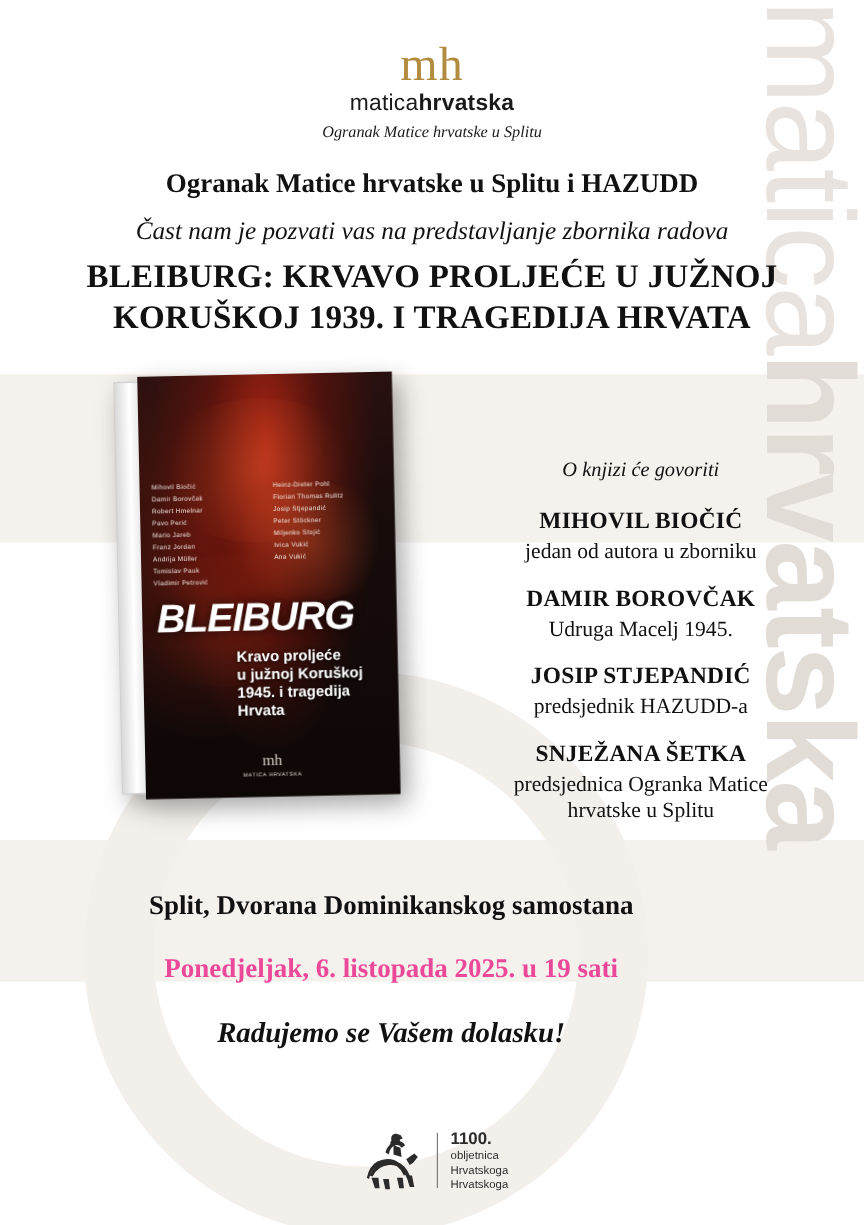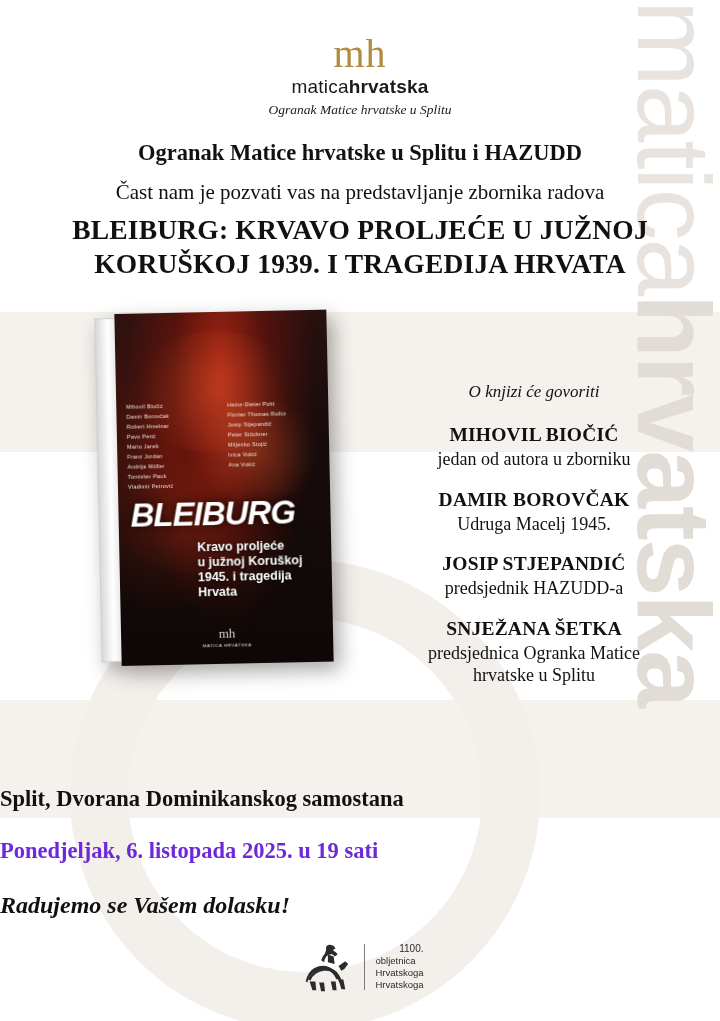--- a/index.html
+++ b/index.html
@@ -74,20 +74,21 @@
   .org-line {
     text-align: center;
     font-family: "Liberation Serif", serif;
     font-weight: 700;
     font-size: 22.5px;
     color: #111;
     margin-top: 22px;
   }
   .invite-line {
     text-align: center;
+    font-style: italic;
     font-size: 21px;
     color: #111;
     margin-top: 14px;
   }
   .book-title {
     text-align: center;
     font-weight: 700;
     font-size: 27.5px;
     color: #111;
     line-height: 1.22;
@@ -171,44 +172,44 @@
   }
   .speakers .lead {
     font-style: italic; font-size: 17px; margin-bottom: 22px;
   }
   .sp { margin-bottom: 18px; }
   .sp .name { font-weight: 700; font-size: 19.5px; letter-spacing: .2px; }
   .sp .role { font-size: 18px; margin-top: 2px; line-height: 1.25; }
 
   
   .venue {
-    position: absolute; left: 0; top: 784px; width: 652px; 
+    position: absolute; left: 0; top: 740px; width: 652px; text-align: center;
   }
   .venue .place {
     font-weight: 700; font-size: 22.5px; line-height: 1.35; color: #111;
   }
   .venue .datetime {
-    font-weight: 700; font-size: 22.5px; color: #6d28d9; margin-top: 24px;
+    font-weight: 700; font-size: 22.5px; color: #ec4899; margin-top: 24px;
   }
   .venue .closing {
     font-style: italic; font-weight: 700; font-size: 24px; color: #111; margin-top: 28px;
   }
 
   
   .footer {
     position: absolute; left: 0; bottom: 26px; width: 720px;
     display: flex; justify-content: center; align-items: center; gap: 10px;
   }
   .knight { width: 58px; height: 56px; }
   .foot-divider { width: 1px; height: 46px; background: #7a7a7a; }
   .foot-text {
     font-family: "Liberation Sans", sans-serif;
     color: #2b2b2b; text-align: left; line-height: 1.25;
   }
-  .foot-text .big { font-size: 10px; font-weight: 400; text-align: right; }
+  .foot-text .big { font-size: 14px; font-weight: 700; }
   .foot-text .sm { font-size: 9.5px; }
 </style>
 </head>
 <body>
 
 <div id="poster">
 
   <div>
     <div class="wm-band"></div>
     <div class="wm-band2"></div>

